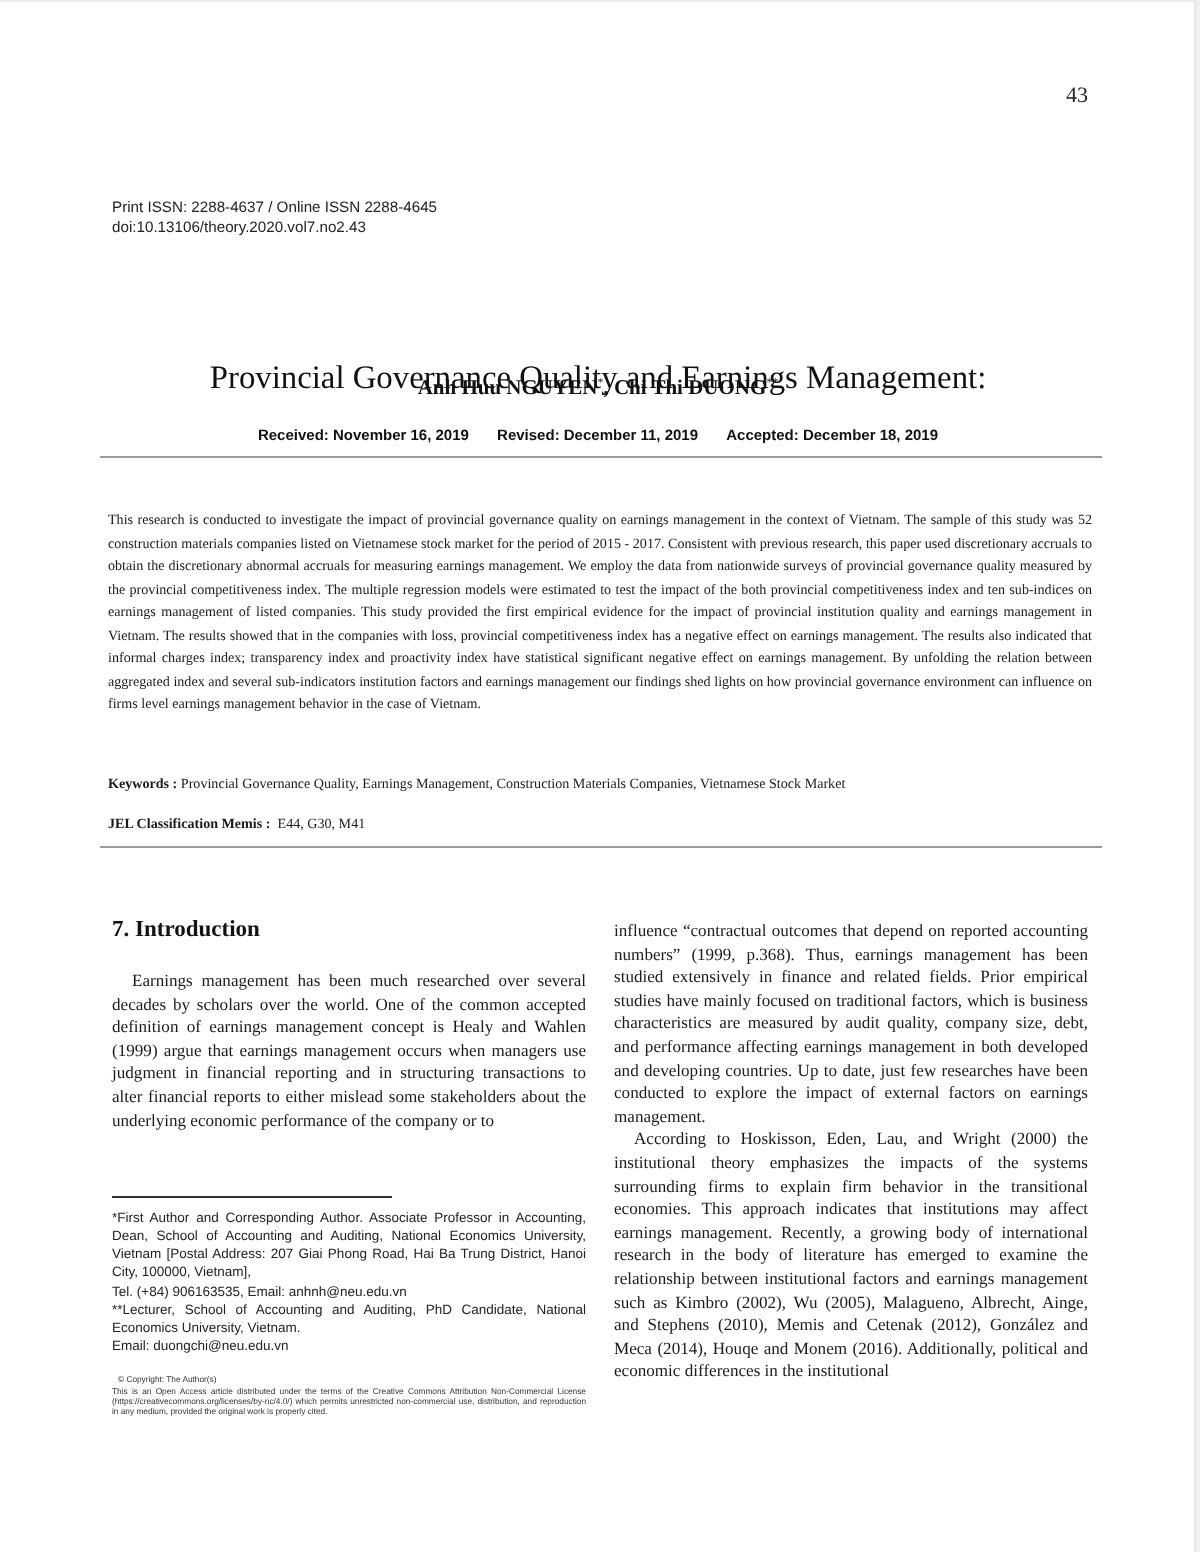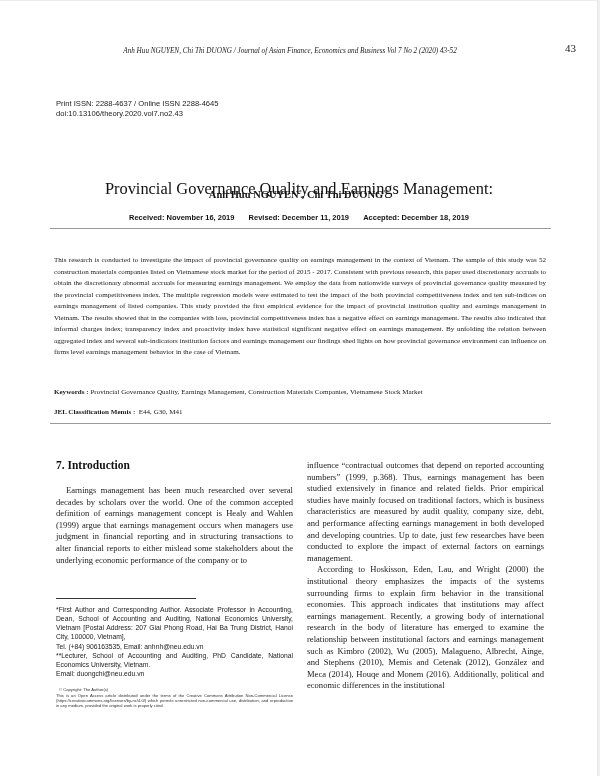--- a/index.html
+++ b/index.html
@@ -7,21 +7,21 @@
   .page {
     position: relative; width: 598px; height: 776px; background: #ffffff;
     border-right: 1px solid #e6e6e6; border-top: 1px solid #ececec; box-sizing: border-box;
     font-family: "Liberation Serif", serif; color: #111;
   }
   .abs { position: absolute; }
   .running-head {
     top: 46px; left: 60px; width: 460px; text-align: center;
     font-style: italic; font-size: 7.2px; color: #222;
   }
-  .page-num { top: 41px; left: 533px; font-size: 11px; color: #222; margin-left: 32px; }
+  .page-num { top: 41px; left: 533px; font-size: 11px; color: #222; }
   .issn {
     top: 98px; left: 56px; font-family: "Liberation Sans", sans-serif; font-size: 7.6px; line-height: 10px; color: #222;
   }
   .title {
     top: 131px; left: 0; width: 598px; text-align: center; font-weight: normal; font-size: 16.4px; line-height: 22px; color: #111; margin-top: 46px;
   }
   .authors { top: 188px; left: 0; width: 598px; text-align: center; font-weight: bold; font-size: 10.5px; color: #111; }
   .authors sup { font-size: 6px; font-weight: normal; vertical-align: 4px; }
   .dates {
     top: 212px; left: 0; width: 598px; text-align: center;
@@ -51,21 +51,20 @@
     top: 686px; left: 56px; width: 237px; font-family: "Liberation Sans", sans-serif; font-size: 4.15px; line-height: 5.1px; text-align: justify; color: #333;
   }
   .license p { margin: 0; }
   .license .copy { padding-left: 3px; margin-bottom: 1px; }
 </style>
 </head>
 <body>
 
 <div class="page">
 
-  <div class="abs running-head">Anh Huu NGUYEN, Chi Thi DUONG / Journal of Asian Finance, Economics and Business Vol 7 No 2 (2020) 43-52</div>
   <div class="abs page-num">43</div>
 
   <div class="abs issn">
     <div>Print ISSN: 2288-4637 / Online ISSN 2288-4645</div>
     <div>doi:10.13106/theory.2020.vol7.no2.43</div>
   </div>
 
   <div class="abs title">
     <div>Provincial Governance Quality and Earnings Management:</div>
   </div>

